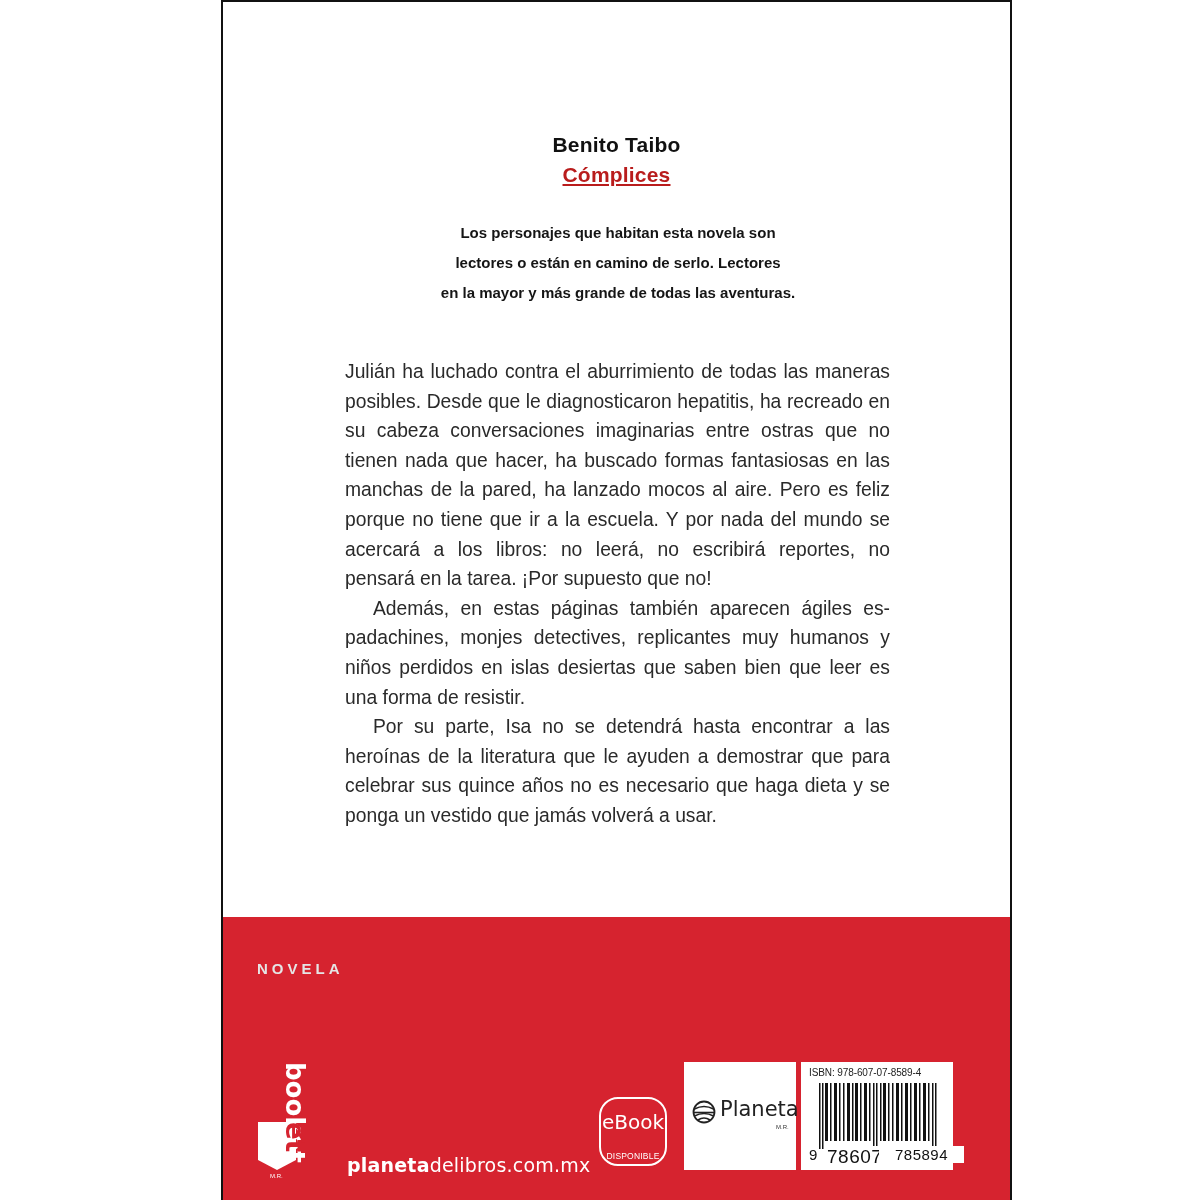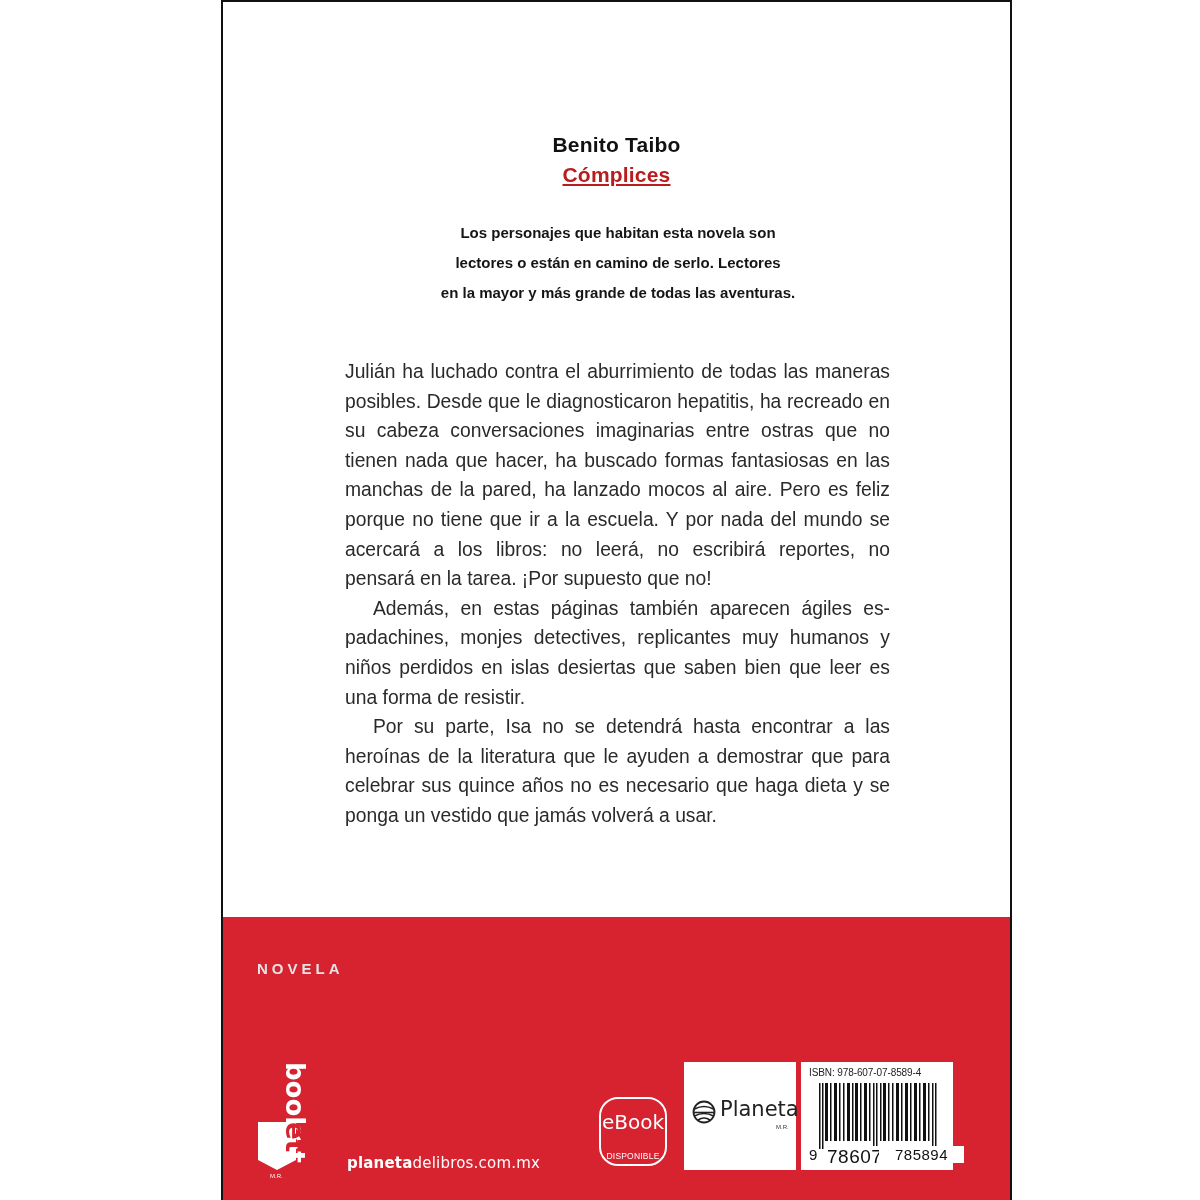--- a/index.html
+++ b/index.html
@@ -34,21 +34,21 @@
   .body-text p { margin: 0; }
   .body-text p.indent { text-indent: 28px; }
   .genre {
     position: absolute; left: 34px; top: 43px; color: #e5e5e5;
     font-weight: bold; font-size: 15px; letter-spacing: 4px;
   }
   .booket {
     position: absolute; left: 33px; top: 143px; width: 50px; height: 120px;
   }
   .site-url {
-    position: absolute; left: 124px; top: 237px; color: #fff; font-size: 15px; letter-spacing: 0.2px;
+    position: absolute; left: 124px; top: 237px; color: #fff; font-size: 19px; letter-spacing: 0.2px;
     font-family: "DejaVu Sans", sans-serif;
   }
   .site-url b { font-weight: bold; }
   .ebook {
     position: absolute; left: 376px; top: 180px; width: 68px; height: 69px;
     border: 2px solid #fff; border-radius: 19px; box-sizing: border-box; color: #fff; text-align: center;
   }
   .ebook .e1 { display: block; margin-top: 12px; font-size: 20px; line-height: 22px; font-family: "DejaVu Sans", sans-serif; }
   .ebook .e2 { display: block; font-size: 8.5px; letter-spacing: 0.2px; margin-top: 18px; }
   .planeta-box {

